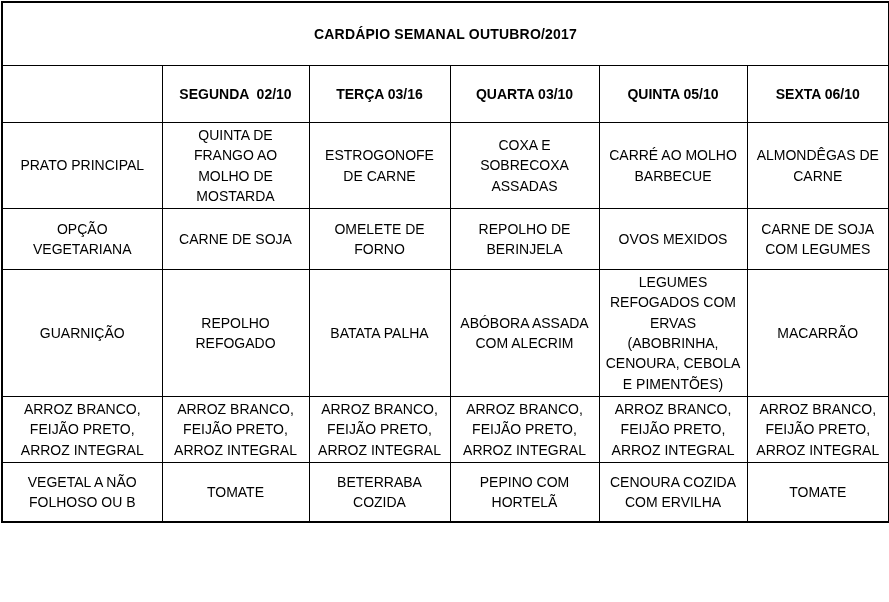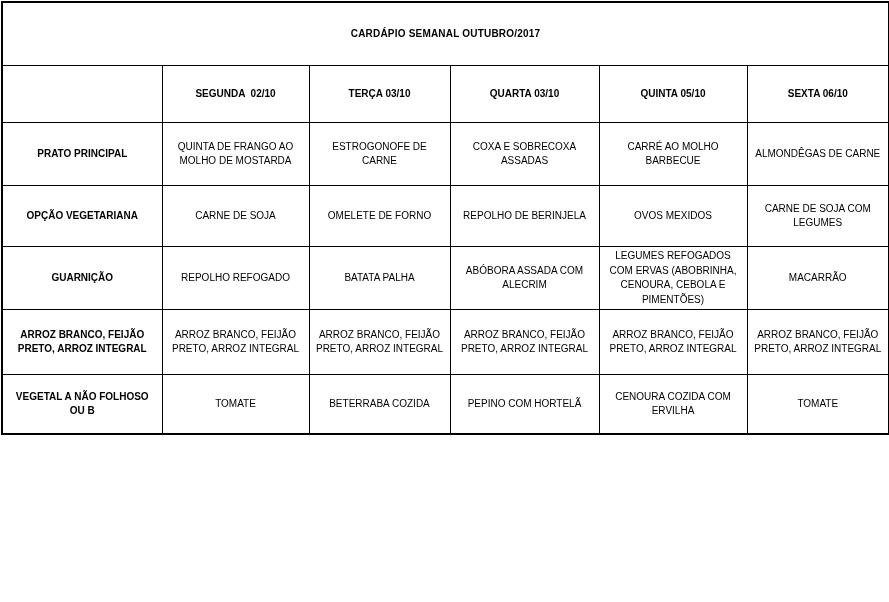--- a/index.html
+++ b/index.html
@@ -17,38 +17,38 @@
     width: 887px;
     margin: 1px 0 0 1px;
     border: 2px solid #000000;
     background: #ffffff;
   }
   table.menu td {
     border: 1px solid #000000;
     padding: 2px 4px;
     vertical-align: middle;
     text-align: center;
-    font-size: 10px;
+    font-size: 14px;
     line-height: 1.45;
     overflow: hidden;
   }
   td.title-cell {
     font-weight: bold;
     font-size: 15px;
     height: 58px;
     letter-spacing: 0.2px;
   }
   td.day-header {
     font-weight: bold;
     font-size: 14px;
     height: 52px;
     white-space: pre;
   }
   td.row-label {
-    font-weight: bold;
+    font-weight: normal;
     text-align: left;
     padding-left: 6px;
     font-size: 15px;
     margin-left: 19px;
   }
   td.small-text {
     font-size: 11px;
     line-height: 1.5;
     padding: 2px 2px;
   }
@@ -73,21 +73,21 @@
   </colgroup>
 
   <tbody>
       <tr>
     <td class="title-cell" colspan="6">CARDÁPIO SEMANAL OUTUBRO/2017</td>
   </tr>
 
   <tr>
     <td class="day-header"></td>
     <td class="day-header">SEGUNDA  02/10</td>
-    <td class="day-header">TERÇA 03/10</td>
+    <td class="day-header">TERÇA 03/16</td>
     <td class="day-header">QUARTA 03/10</td>
     <td class="day-header">QUINTA 05/10</td>
     <td class="day-header">SEXTA 06/10</td>
   </tr>
 
   <tr class="r-prato">
     <td class="row-label">PRATO PRINCIPAL</td>
     <td>QUINTA DE FRANGO AO MOLHO DE MOSTARDA</td>
     <td>ESTROGONOFE DE CARNE</td>
     <td>COXA E SOBRECOXA ASSADAS</td>

